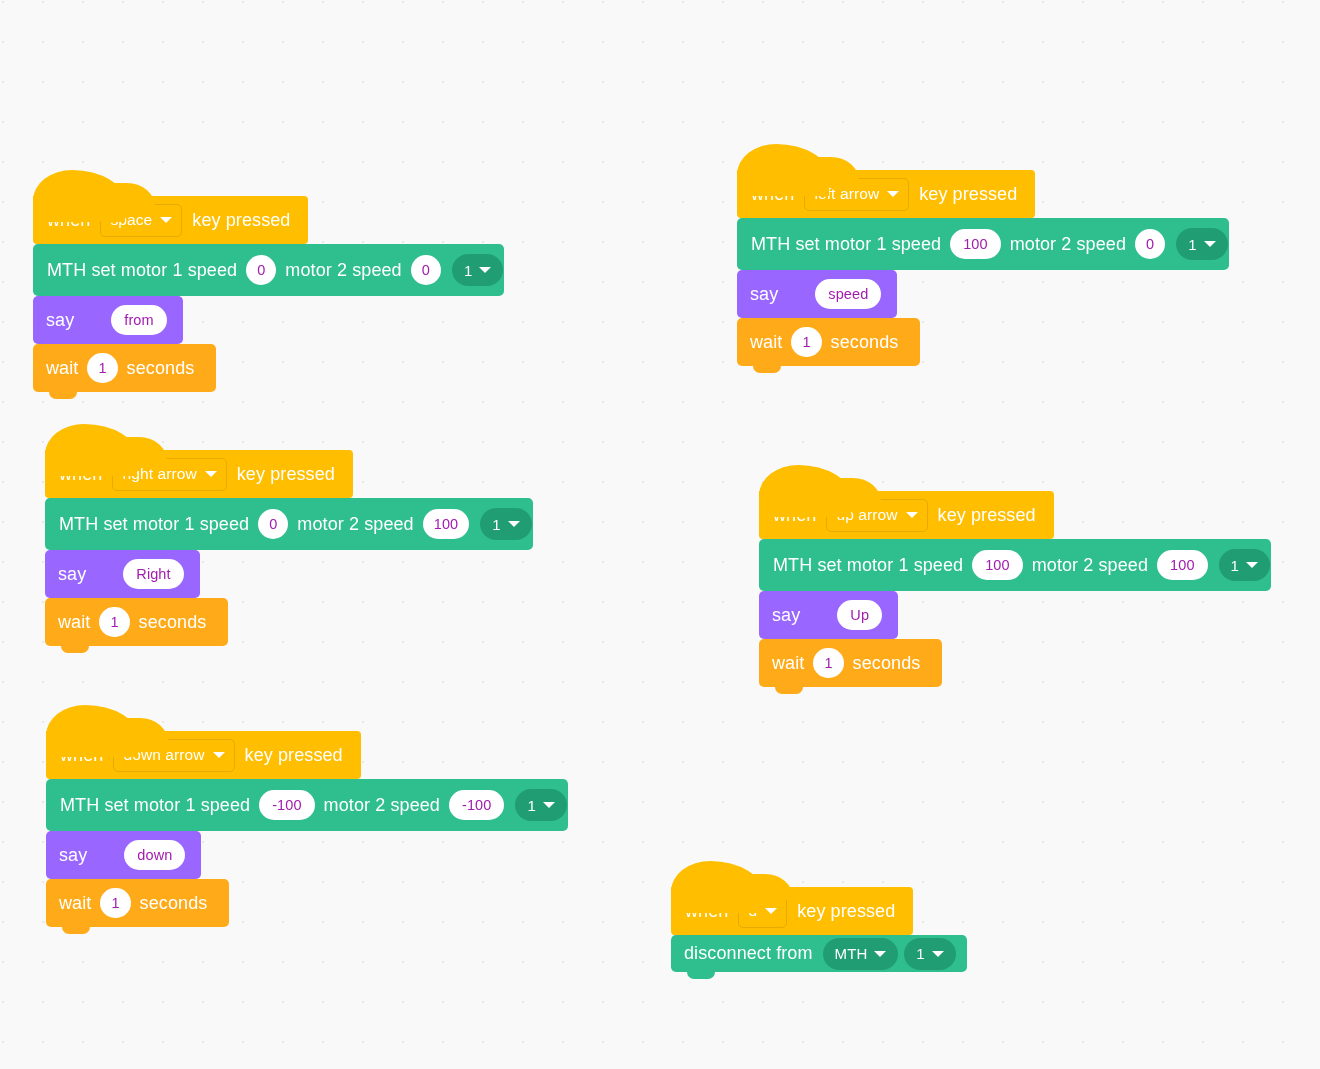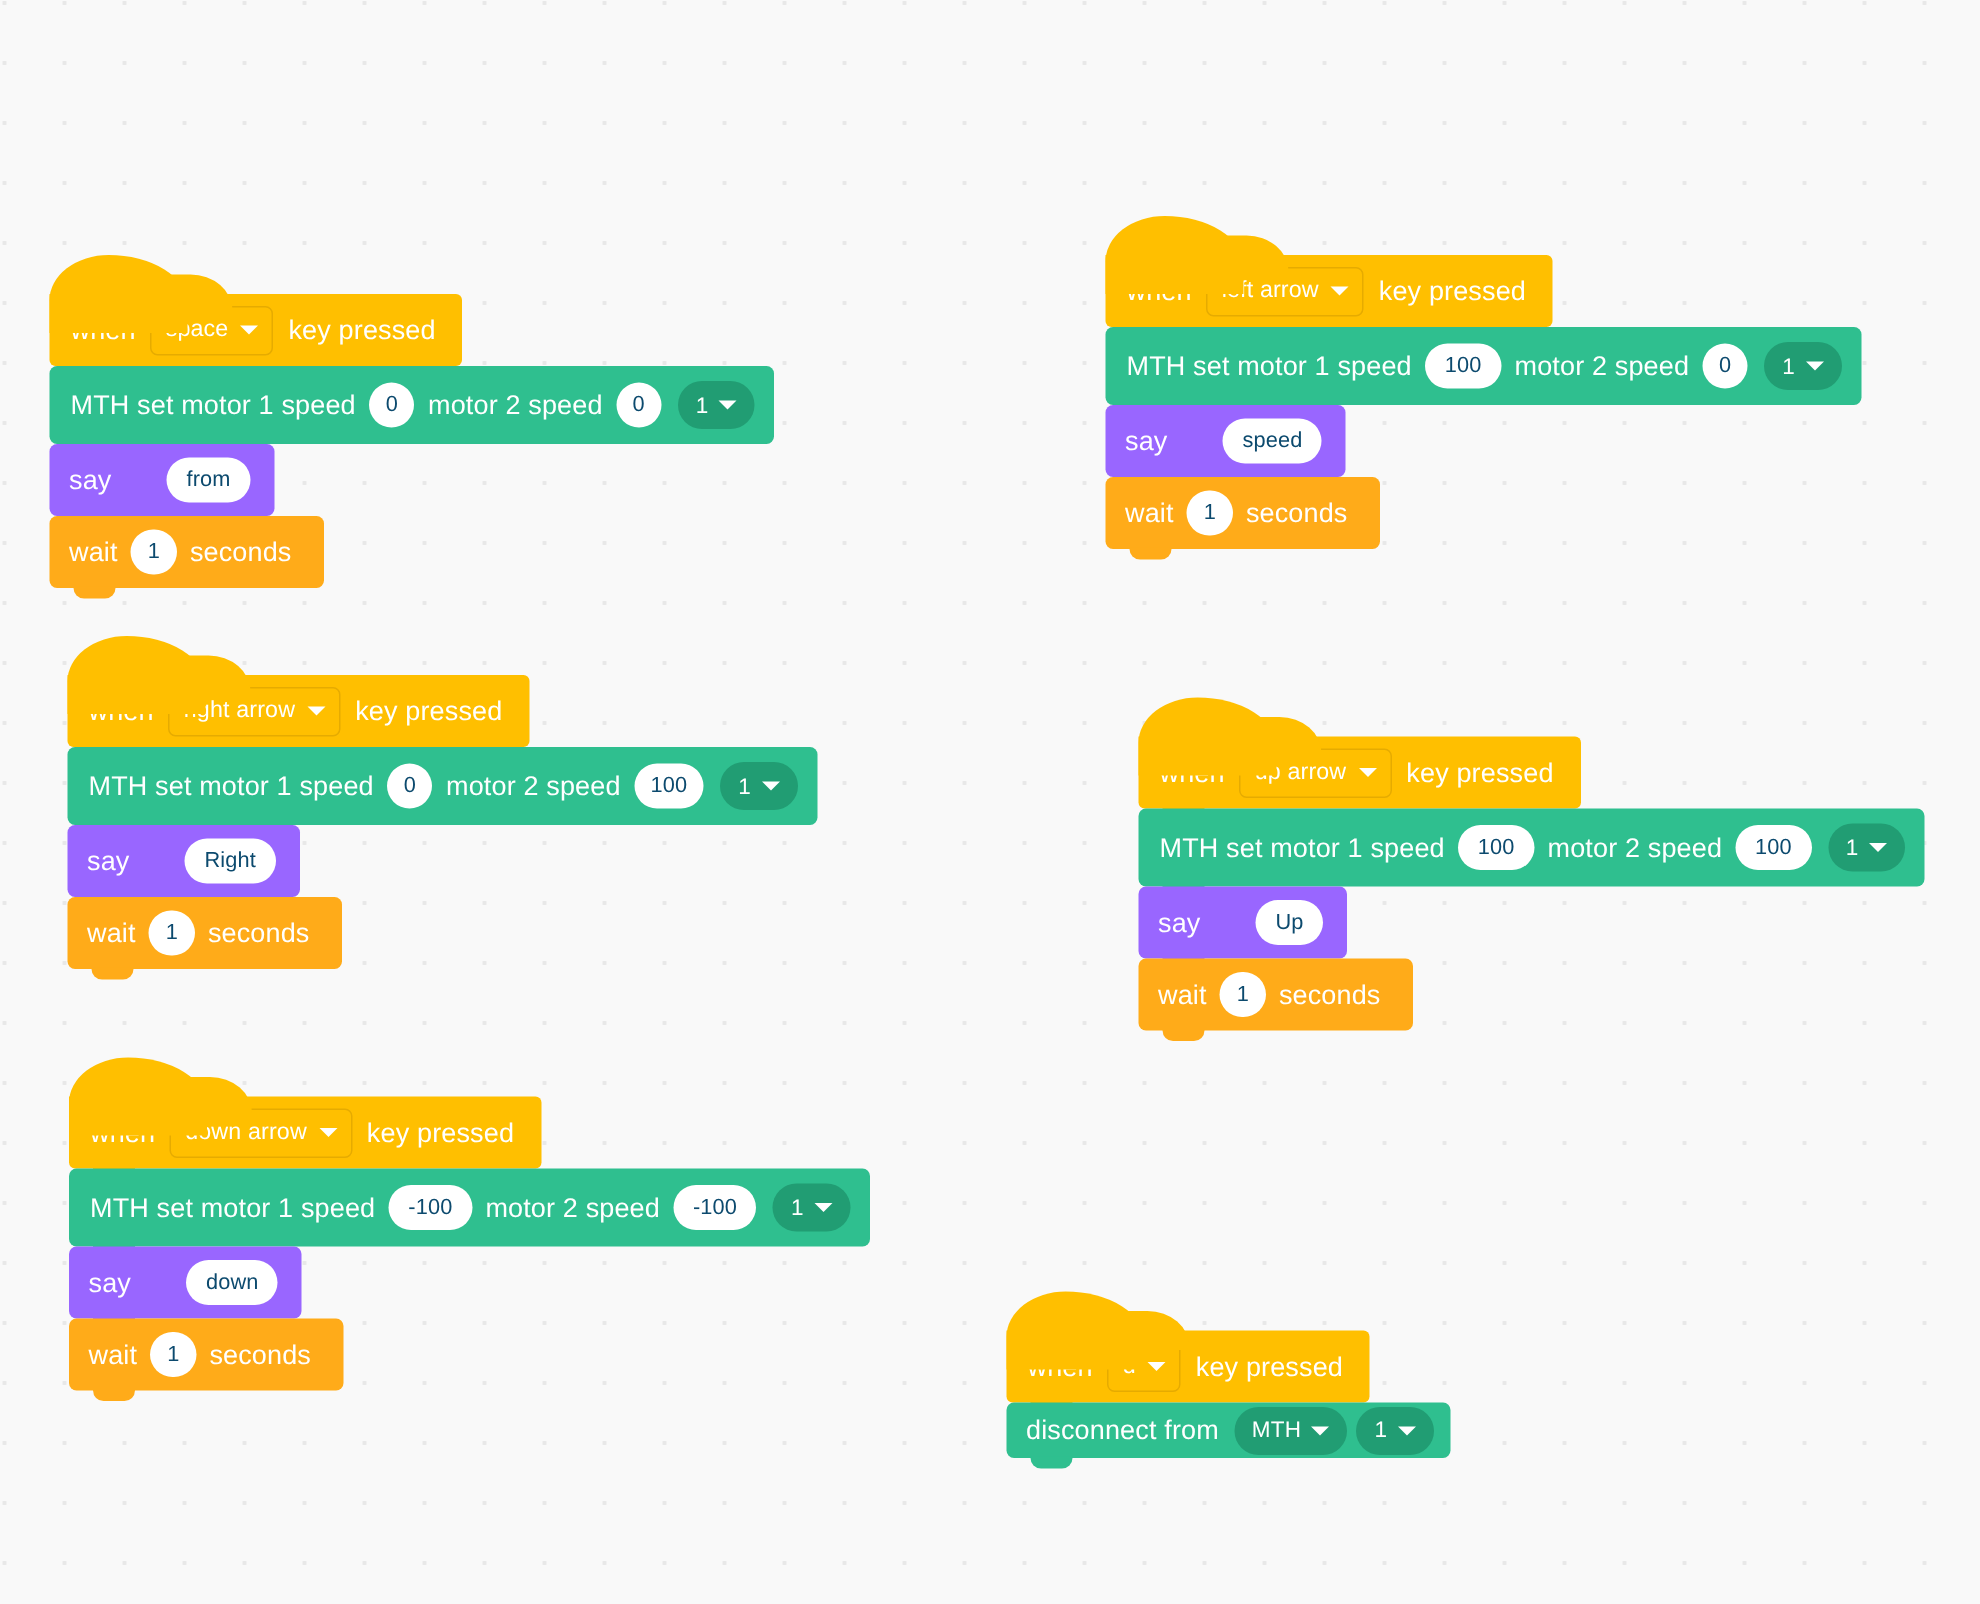--- a/index.html
+++ b/index.html
@@ -84,21 +84,21 @@
     height: 26px;
     background: #ffbf00;
     border-top-right-radius: 28px 24px;
   }
   .hat .notch { background: #ffbf00; }
 
   
   .blk-motor {
     background: #2fbf8f;
     height: 52px;
-    padding: 0 13px 0 14px;
+    padding: 0 1px 0 14px;
     border-radius: 5px;
   }
   .blk-motor .notch { background: #2fbf8f; }
 
   .blk-say {
     background: #9966ff;
     height: 48px;
     padding: 0 11px 0 13px;
     border-radius: 5px;
     gap: 28px;
@@ -125,21 +125,21 @@
   .lbl {
     color: #ffffff;
     font-size: 18px;
     padding: 0 4px;
   }
   .lbl.first { padding-left: 0; }
 
   
   .oval {
     background: #ffffff;
-    color: #0c4a6e;
+    color: #a21caf;
     border-radius: 16px;
     min-width: 28px;
     height: 30px;
     display: inline-flex;
     align-items: center;
     justify-content: center;
     padding: 0 11px;
     font-size: 14.5px;
     margin: 0 5px;
     box-sizing: border-box;

